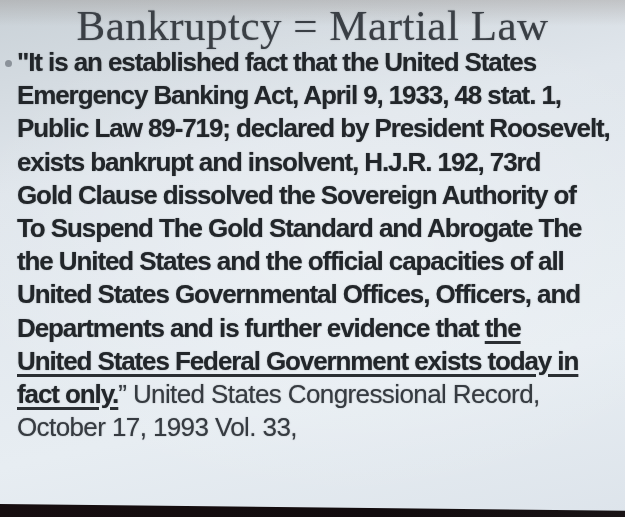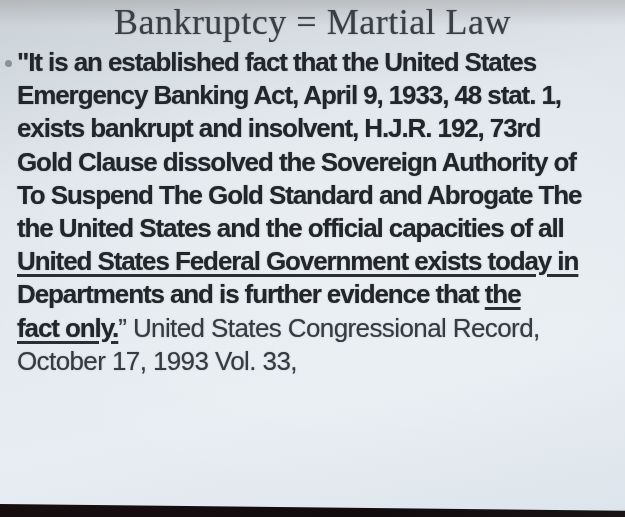--- a/index.html
+++ b/index.html
@@ -41,21 +41,21 @@
     pointer-events: none;
   }
   .slide-title {
     position: absolute;
     top: 1px;
     left: 0;
     right: 0;
     text-align: center;
     font-family: "Liberation Serif", serif;
     font-weight: 400;
-    font-size: 36px;
+    font-size: 43px;
     letter-spacing: 0.5px;
     color: var(--title-color);
     text-shadow: 0 0 1.3px rgba(58,63,69,0.55);
     white-space: nowrap;
   }
   .bullet {
     position: absolute;
     left: 5px;
     top: 60px;
     width: 7px;
@@ -110,25 +110,27 @@
   <div class="top-shade"></div>
 
   <div class="slide-title">Bankruptcy = Martial Law</div>
 
   <span class="bullet"></span>
 
   <div class="quote-wrap">
     <div>
         <div class="line"><span class="seg bold">"It is an established fact that the United States</span></div>
         <div class="line"><span class="seg bold">Emergency Banking Act, April 9, 1933, 48 stat. 1,</span></div>
+        <div class="line"><span class="seg bold">Public Law 89-719; declared by President Roosevelt,</span></div>
         <div class="line"><span class="seg bold">exists bankrupt and insolvent, H.J.R. 192, 73rd</span></div>
         <div class="line"><span class="seg bold">Gold Clause dissolved the Sovereign Authority of</span></div>
         <div class="line"><span class="seg bold">To Suspend The Gold Standard and Abrogate The</span></div>
         <div class="line"><span class="seg bold">the United States and the official capacities of all</span></div>
+        <div class="line"><span class="seg bold">United States Governmental Offices, Officers, and</span></div>
+        <div class="line"><span class="seg bold">Departments and is further evidence that </span><span class="seg bold-underline">the</span></div>
         <div class="line"><span class="seg bold-underline">United States Federal Government exists today in</span></div>
-        <div class="line"><span class="seg bold">Departments and is further evidence that </span><span class="seg bold-underline">the</span></div>
         <div class="line"><span class="seg bold-underline">fact only.</span><span class="seg regular">” United States Congressional Record,</span></div>
         <div class="line"><span class="seg regular">October 17, 1993 Vol. 33,</span></div>
       </div>
   </div>
 
   <div class="bottom-bar"></div>
 </div>
 
 </body></html>

